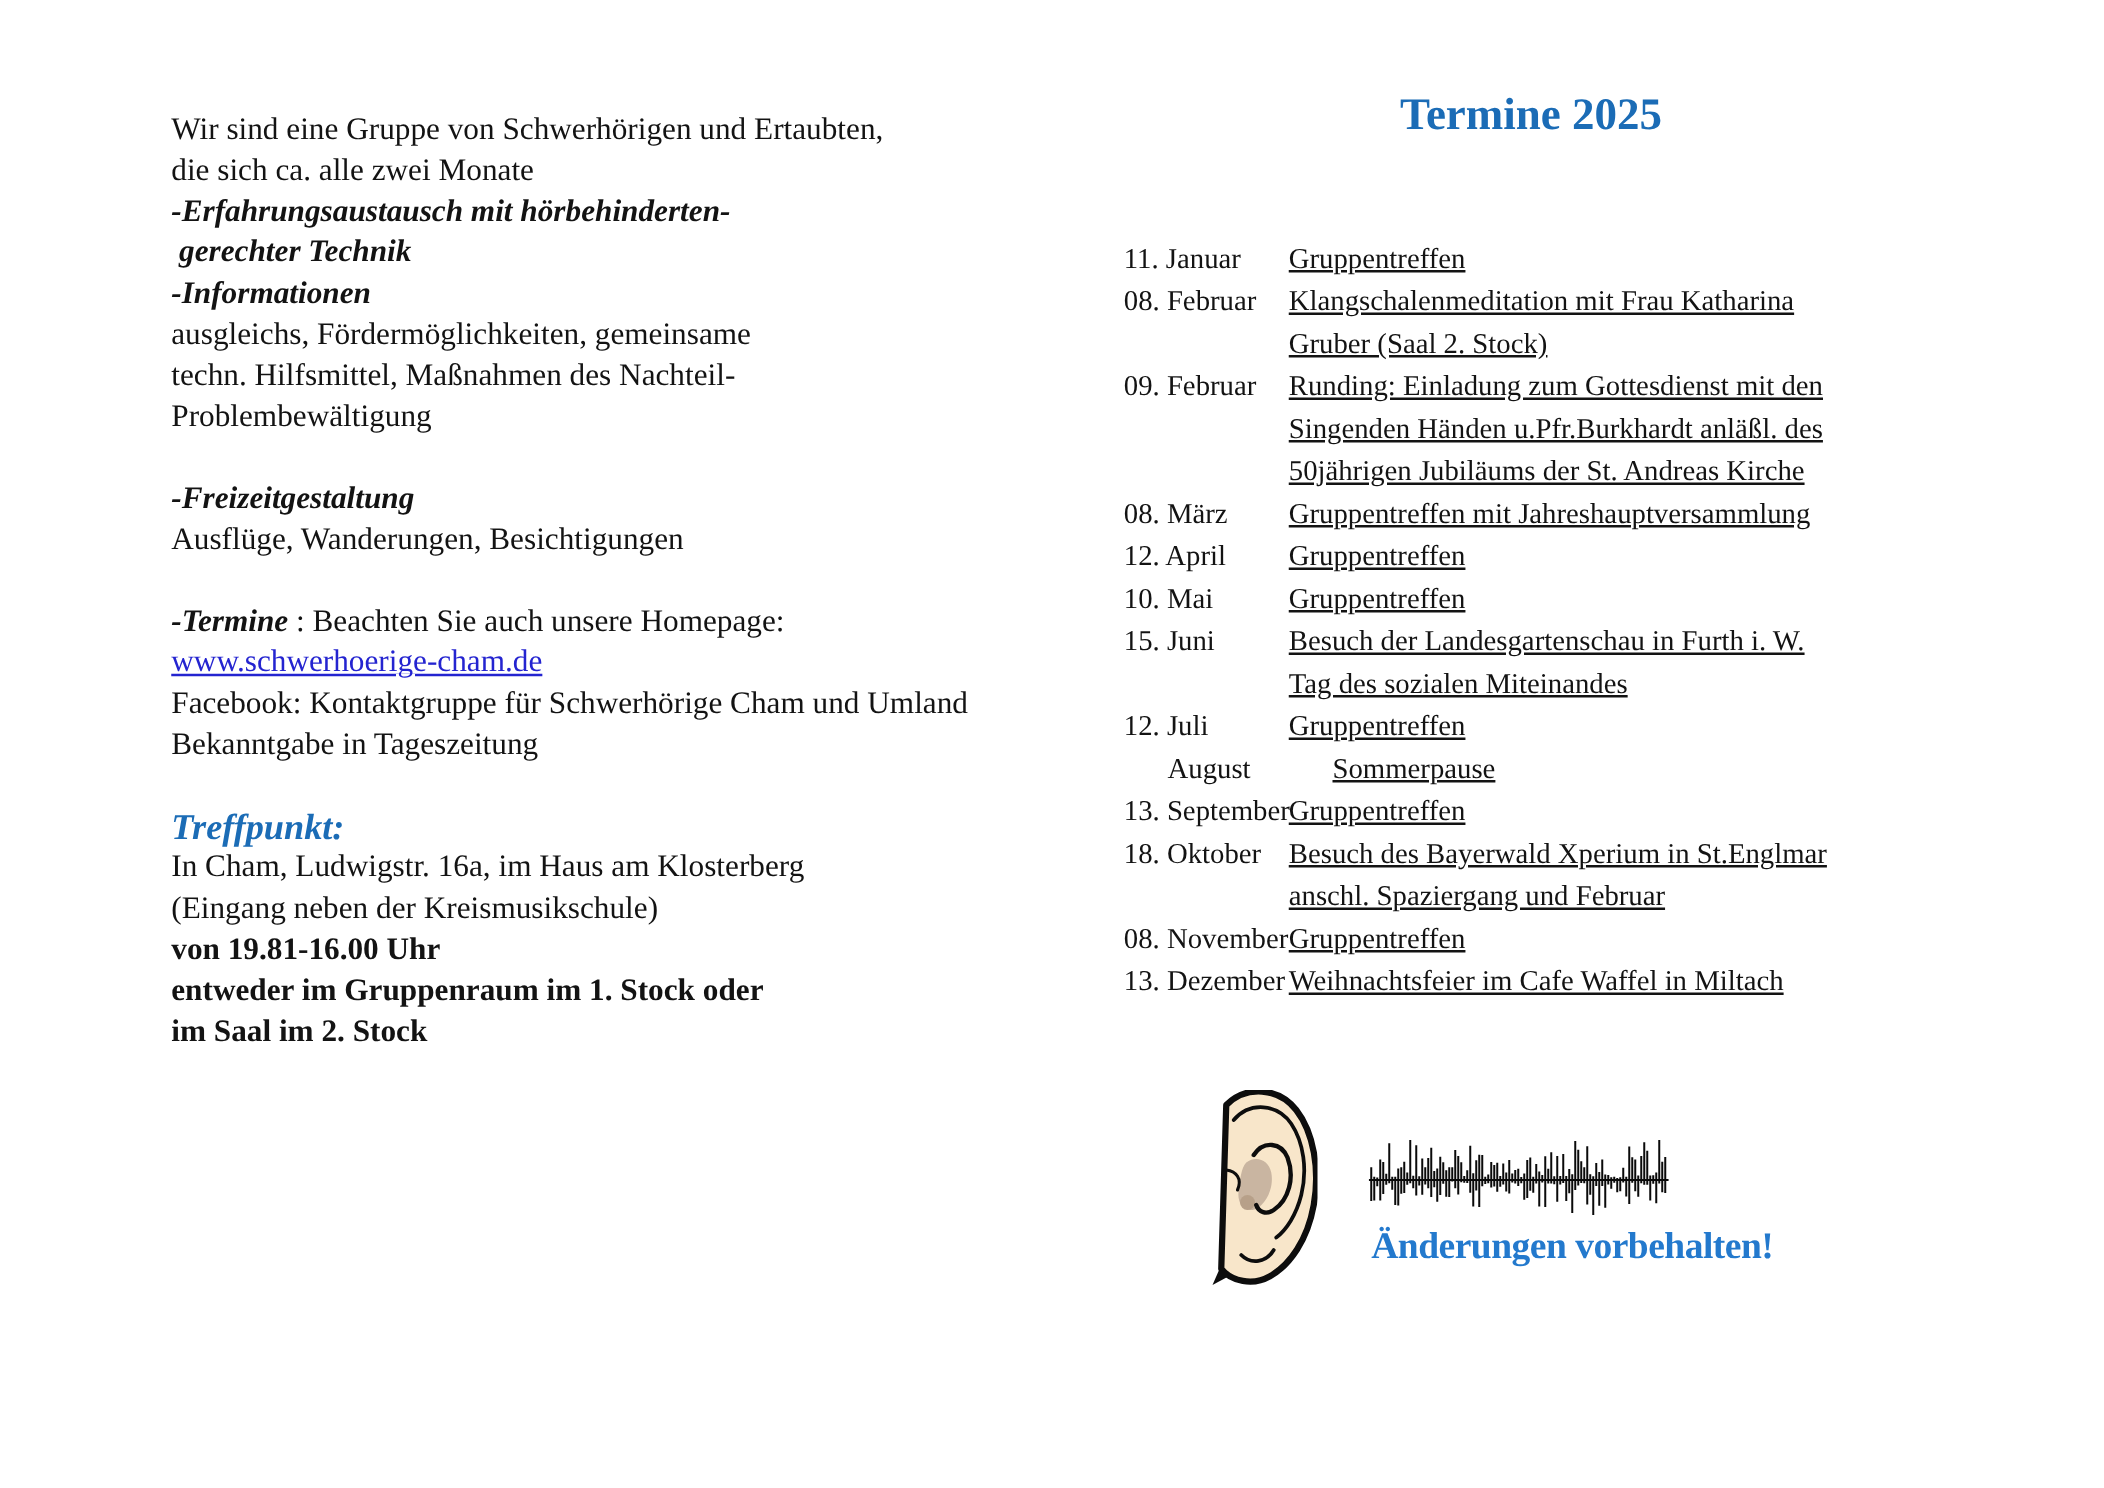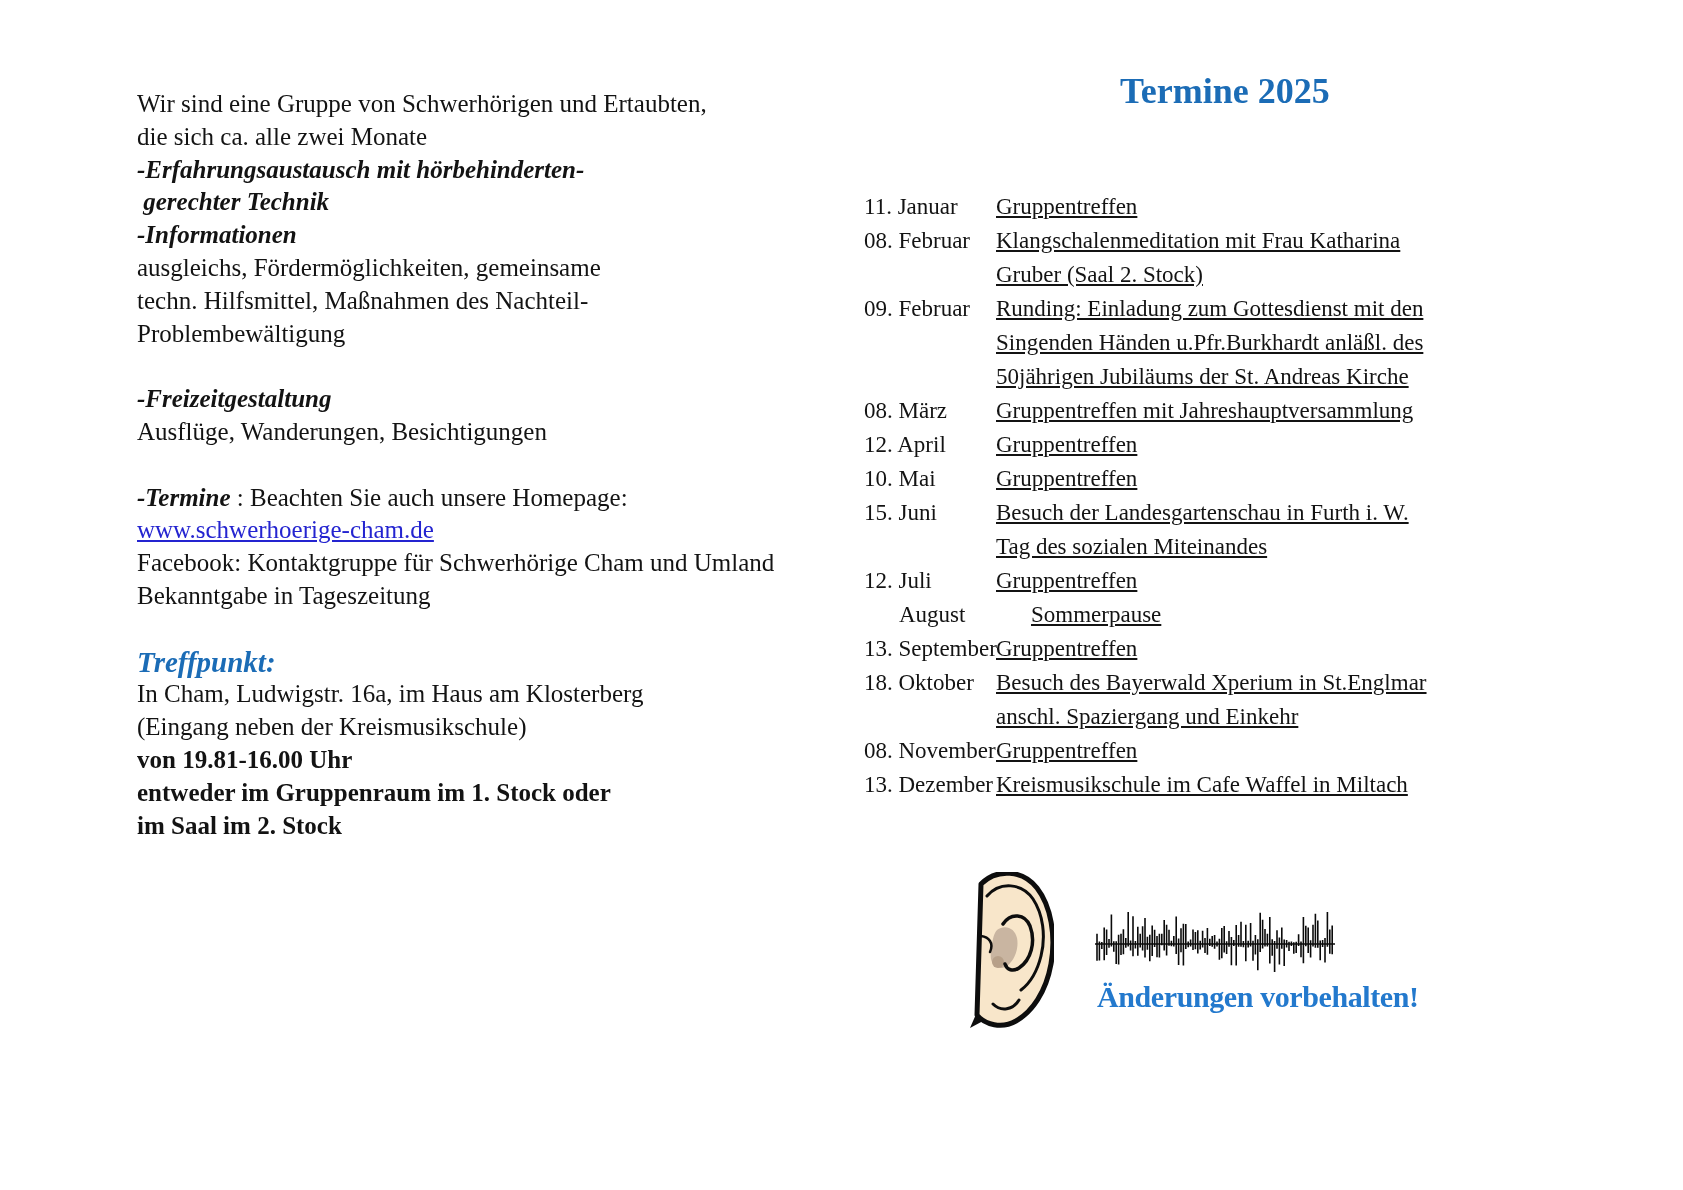--- a/index.html
+++ b/index.html
@@ -10,21 +10,21 @@
   
   .left-col{position:absolute;left:137px;top:88px;width:660px;}
   .line{font-size:25px;line-height:32.8px;white-space:pre;}
   .line .bi{font-weight:bold;font-style:italic;}
   .line .b{font-weight:bold;}
   .spacer{height:32.8px;}
   .heading-line{font-size:29px;line-height:32.8px;font-weight:bold;font-style:italic;white-space:pre;}
   a.link{text-decoration:underline;cursor:pointer;}
   
   .title{position:absolute;left:1120px;top:70px;margin:0;font-size:36px;font-weight:bold;white-space:nowrap;}
-  .schedule{position:absolute;left:864px;top:190px;width:640px;}
+  .schedule{position:absolute;left:899px;top:190px;width:640px;}
   .row{display:flex;align-items:flex-start;}
   .date{width:132px;flex:0 0 132px;font-size:23px;line-height:34px;white-space:nowrap;}
   .date.noday{padding-left:35px;}
   .desc{flex:1;}
   .desc div{font-size:23px;line-height:34px;white-space:nowrap;text-decoration:underline;}
   
   .ear-wrap{position:absolute;left:966px;top:872px;width:88px;height:156px;}
   .wave-wrap{position:absolute;left:1095px;top:912px;width:240px;height:64px;}
   .footnote{position:absolute;left:1097px;top:980px;font-size:30px;font-weight:bold;letter-spacing:-0.4px;white-space:nowrap;}
 </style>
@@ -123,33 +123,33 @@
       <div class="row">
         <div class="date">13. September</div>
         <div class="desc">
           <div>Gruppentreffen</div>
         </div>
       </div>
       <div class="row">
         <div class="date">18. Oktober</div>
         <div class="desc">
           <div>Besuch des Bayerwald Xperium in St.Englmar</div>
-          <div>anschl. Spaziergang und Einkehr</div>
+          <div>anschl. Spaziergang und Februar</div>
         </div>
       </div>
       <div class="row">
         <div class="date">08. November</div>
         <div class="desc">
           <div>Gruppentreffen</div>
         </div>
       </div>
       <div class="row">
         <div class="date">13. Dezember</div>
         <div class="desc">
-          <div>Kreismusikschule im Cafe Waffel in Miltach</div>
+          <div>Weihnachtsfeier im Cafe Waffel in Miltach</div>
         </div>
       </div>
     </div>
 
   <div class="ear-wrap">
     <svg width="88" height="156" viewBox="0 0 86 156">
       <path id="ear-outer" d="M 14 12 C 30 -4, 56 -2, 70 16 C 84 34, 89 64, 84 92 C 79 120, 65 140, 49 149 C 35 157, 18 153, 10 143 Z" stroke="#0d0d0d" stroke-width="5" stroke-linejoin="round" fill="#f8e6ca"></path>
       <path d="M 10 140 L 3 156 L 16 149 Z" fill="#0d0d0d"></path>
       <path id="ear-concha" d="M 30 58 C 38 52, 48 56, 50 66 C 52 76, 48 88, 40 94 C 30 100, 22 92, 24 80 C 25 72, 26 62, 30 58 Z" stroke="none" fill="#c9b5a1"></path>
       <circle id="ear-canal" cx="31" cy="90" r="6" stroke="none" fill="#b7a089"></circle>

